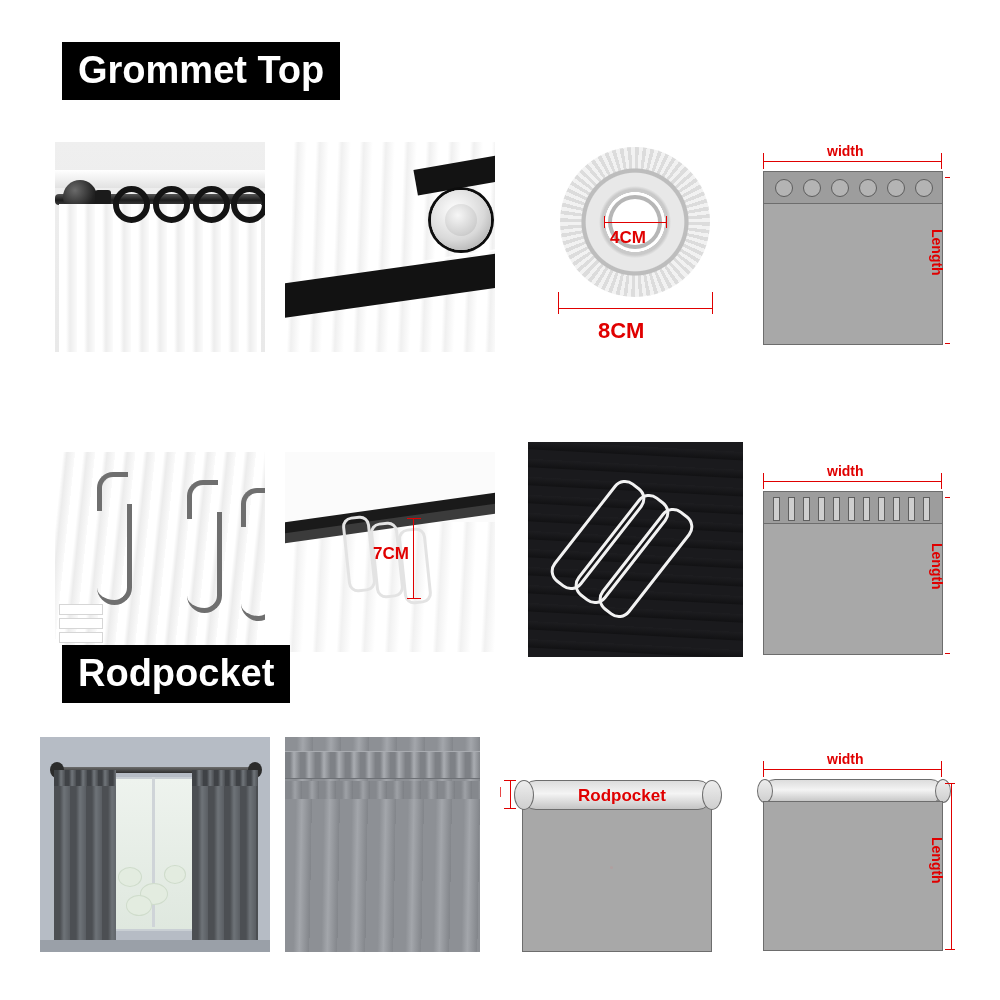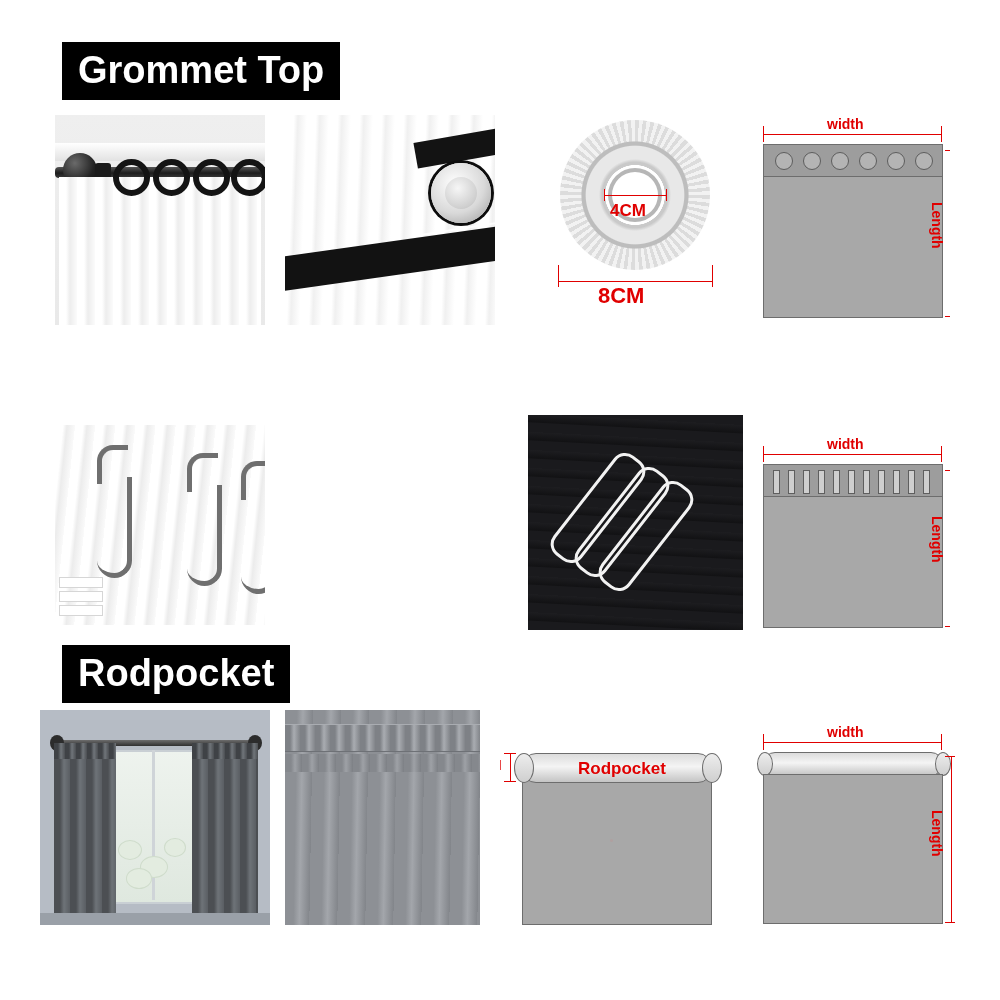--- a/index.html
+++ b/index.html
@@ -33,20 +33,21 @@
     white-space: nowrap;
   }
   #title-grommet { left: 62px; top: 42px; }
   #title-hook    { left: 62px; top: 352px; }
   #title-rod     { left: 62px; top: 645px; }
 
   
   .panel {
     position: absolute;
     overflow: hidden;
+    margin-top: 27px;
   }
 
   
   #p1 { left: 55px; top: 115px; width: 210px; height: 210px; background: #f2f2f2; }
   #p1 .wallbg { position:absolute; inset:0; background:linear-gradient(180deg,#efefef 0%,#e9e9e9 100%); }
   #p1 .rod {
     position:absolute; left:0; top:52px; width:210px; height:11px;
     background:linear-gradient(180deg,#555 0%,#1d1d1d 55%,#3a3a3a 100%);
     border-radius:4px;
   }
@@ -332,21 +333,21 @@
     <div class="ring-hole"></div>
 
     <div class="dim-line-h" style="left:74px; top:80px; width:62px;"></div>
     <div class="tick-v" style="left:74px; top:74px; height:12px;"></div>
     <div class="tick-v" style="left:136px; top:74px; height:12px;"></div>
     <div class="dim-label" style="left:80px; top:86px;">4CM</div>
 
     <div class="dim-line-h" style="left:28px; top:166px; width:154px;"></div>
     <div class="tick-v" style="left:28px; top:150px; height:22px;"></div>
     <div class="tick-v" style="left:182px; top:150px; height:22px;"></div>
-    <div class="dim-label" style="left:68px; top:168px; font-size:22px;">8CM</div>
+    <div class="dim-label" style="left:68px; top:176px; font-size:22px;">8CM</div>
   </div>
 
   <div class="panel" id="p4">
 
     <div class="dim-line-h" style="left:8px; top:22px; width:178px;"></div>
     <div class="tick-v" style="left:8px; top:14px; height:16px;"></div>
     <div class="tick-v" style="left:186px; top:14px; height:16px;"></div>
     <div class="label-red" style="left:72px; top:4px;">width</div>
 
     <div class="sch-header" style="left:8px; top:32px; width:178px; height:32px;"></div>
@@ -373,20 +374,33 @@
     <div class="hookshape" style="left:132px; top:60px;"></div>
     <div class="hooktop" style="left:186px; top:36px;"></div>
     <div class="hookshape" style="left:186px; top:68px;"></div>
     <div class="tagbox">
       <div class="tag"></div>
       <div class="tag"></div>
       <div class="tag"></div>
     </div>
   </div>
 
+  <div class="panel" id="p6">
+    <div class="white"></div>
+    <div class="tape"></div>
+    <div class="tape2"></div>
+    <div class="pinhook" style="left:60px; top:64px; transform:rotate(-6deg);"></div>
+    <div class="pinhook" style="left:88px; top:70px; transform:rotate(-6deg);"></div>
+    <div class="pinhook" style="left:116px; top:76px; transform:rotate(-6deg);"></div>
+
+    <div class="dim-line-v" style="left:128px; top:66px; height:80px;"></div>
+    <div class="tick-h" style="left:122px; top:66px; width:14px;"></div>
+    <div class="tick-h" style="left:122px; top:146px; width:14px;"></div>
+    <div class="dim-label" style="left:88px; top:92px;">7CM</div>
+  </div>
 
   <div class="panel" id="p7">
     <div class="wood"></div>
     <div class="whook" style="left:52px; top:30px;"></div>
     <div class="whook" style="left:76px; top:44px;"></div>
     <div class="whook" style="left:100px; top:58px;"></div>
   </div>
 
   <div class="panel" id="p8">
     <div class="dim-line-h" style="left:8px; top:22px; width:178px;"></div>

